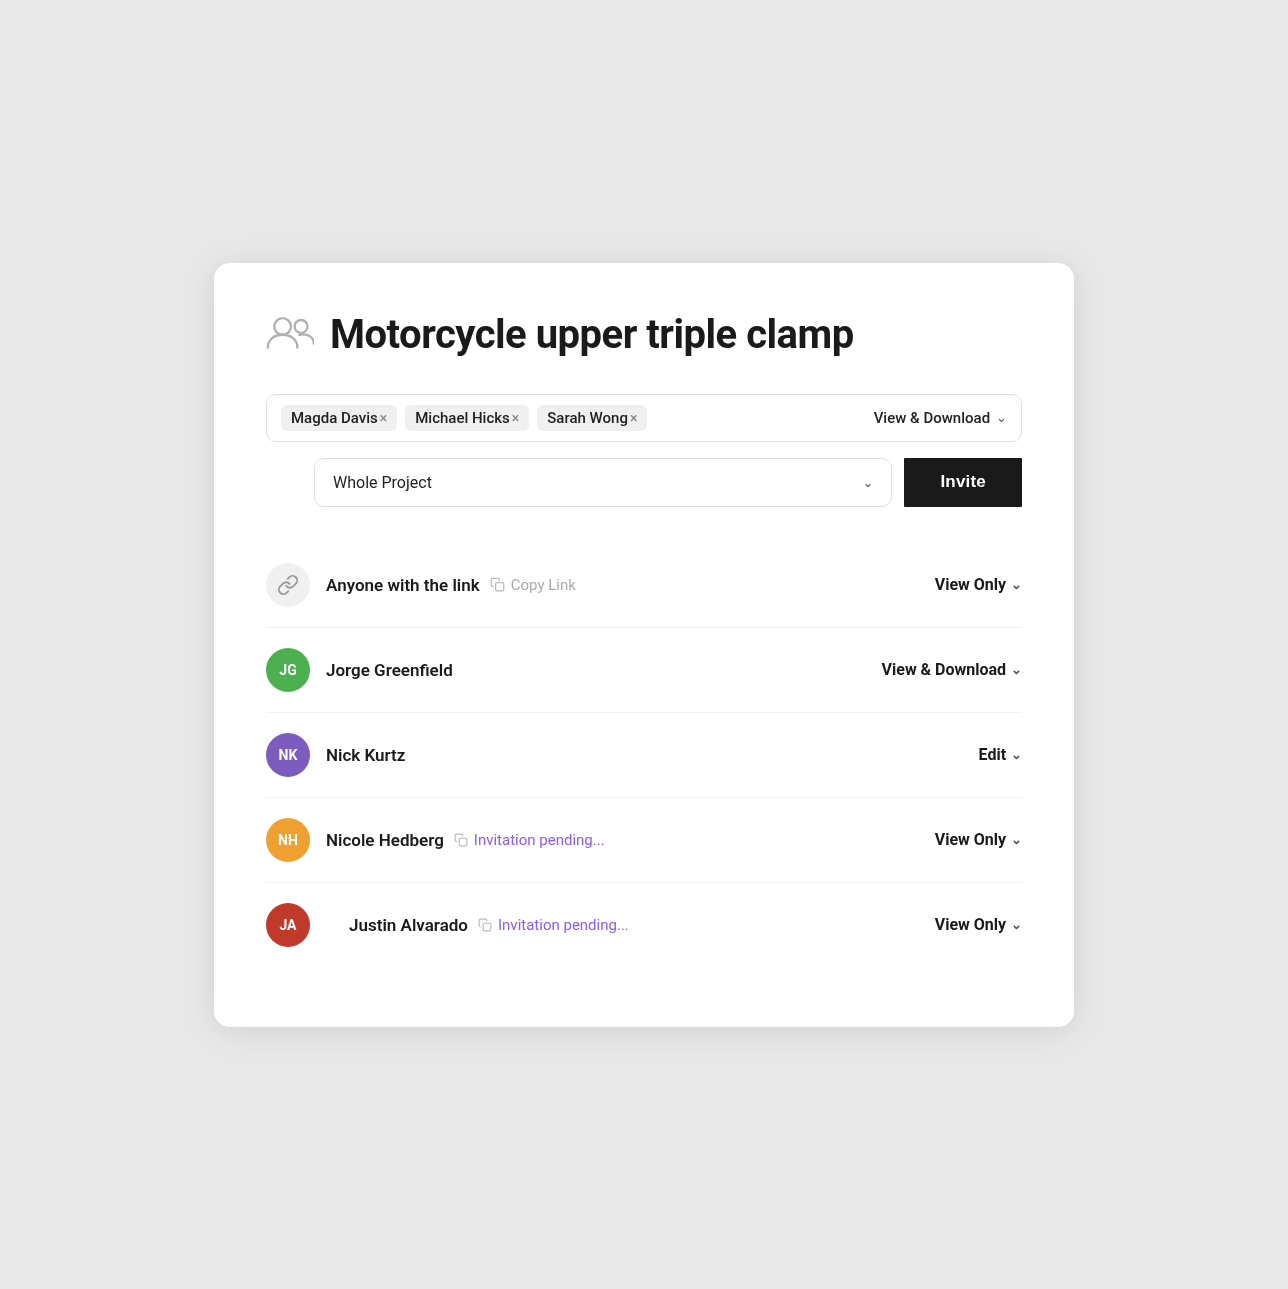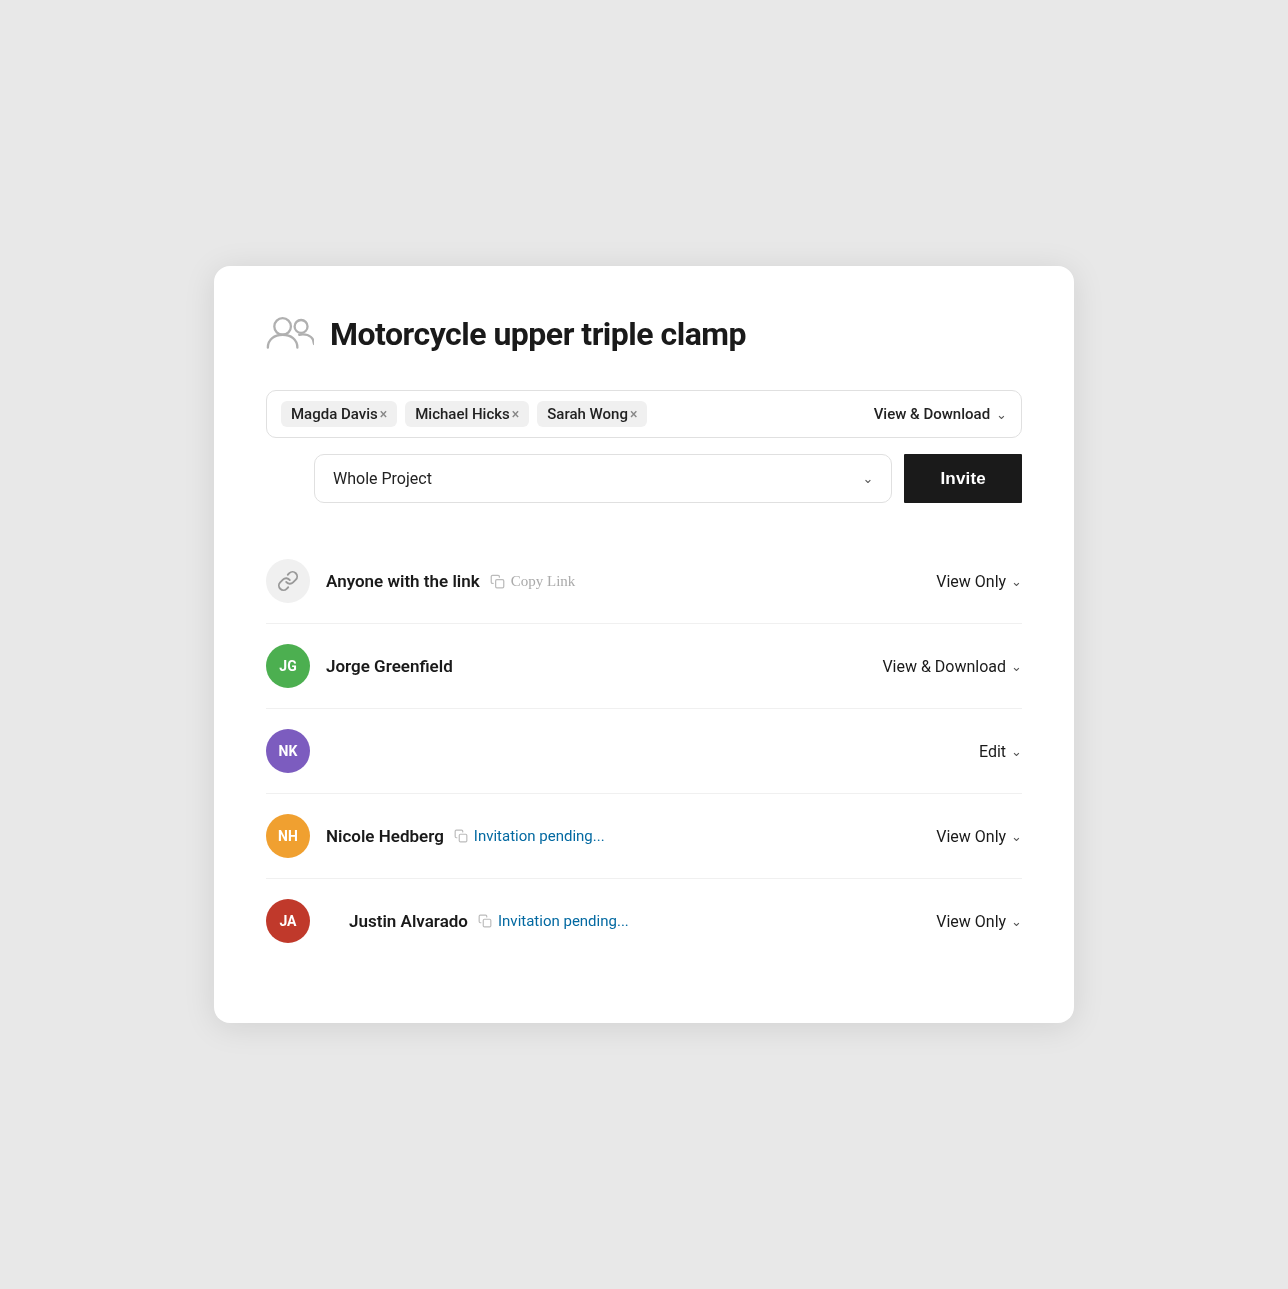--- a/index.html
+++ b/index.html
@@ -18,21 +18,21 @@
       padding: 48px 52px 60px 52px;
       box-shadow: 0 4px 32px rgba(0,0,0,0.10);
     }
     .header {
       display: flex;
       align-items: center;
       gap: 16px;
       margin-bottom: 36px;
     }
     .header-title {
-      font-size: 32px;
+      font-size: 40px;
       font-weight: 700;
       color: #1a1a1a;
       letter-spacing: -0.5px;
     }
     .invite-section {
       display: flex;
       flex-direction: column;
       gap: 16px;
       margin-bottom: 36px;
     }
@@ -141,46 +141,45 @@
       align-items: center;
       gap: 10px;
     }
     .member-name {
       font-size: 17px;
       font-weight: 600;
       color: #1a1a1a;
     }
     .member-pending {
       font-size: 15px;
-      color: #0369a1;
+      color: #8b5cf6;
       font-weight: 400;
       display: flex;
       align-items: center;
       gap: 6px;
     }
     .member-role {
       margin-left: auto;
       font-size: 16px;
-      font-weight: 400;
+      font-weight: 700;
       color: #1a1a1a;
       display: flex;
       align-items: center;
       gap: 5px;
       cursor: pointer;
       white-space: nowrap;
     }
     .copy-link {
       font-size: 15px;
       color: #aaa;
       font-weight: 400;
       display: flex;
       align-items: center;
       gap: 6px;
       cursor: pointer;
-      font-family: Liberation Serif, serif;
     }
     .link-avatar {
       width: 44px;
       height: 44px;
       border-radius: 50%;
       background: #f0f0f0;
       display: flex;
       align-items: center;
       justify-content: center;
       flex-shrink: 0;
@@ -270,20 +269,23 @@
         <span class="member-name">Jorge Greenfield</span>
       </div>
       <div class="member-role">
         <span>View &amp; Download</span>
         <span class="chevron">⌄</span>
       </div>
     </div>
 
     <div class="member-row">
       <div class="avatar" style="background:#7C5CBF;">NK</div>
+      <div class="member-info">
+        <span class="member-name">Nick Kurtz</span>
+      </div>
       <div class="member-role">
         <span>Edit</span>
         <span class="chevron">⌄</span>
       </div>
     </div>
 
     <div class="member-row">
       <div class="avatar" style="background:#F0A030;">NH</div>
       <div class="member-info">
         <span class="member-name">Nicole Hedberg</span>

